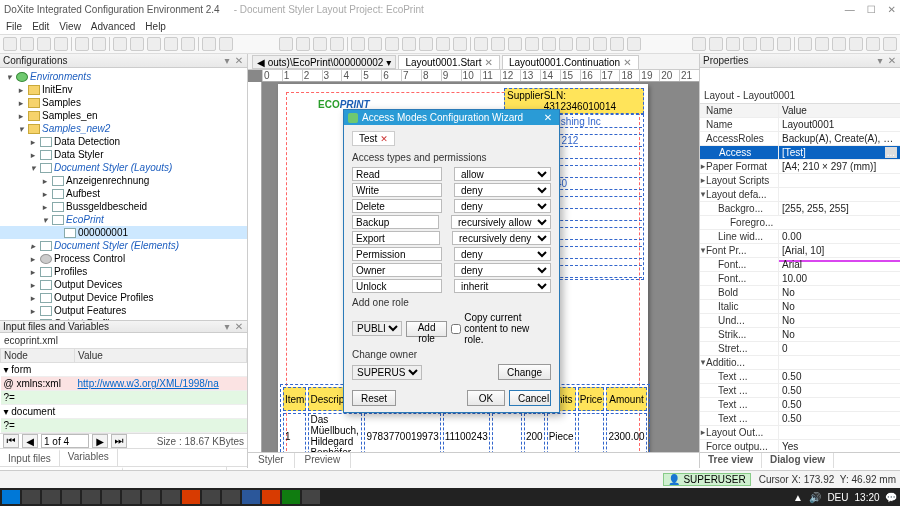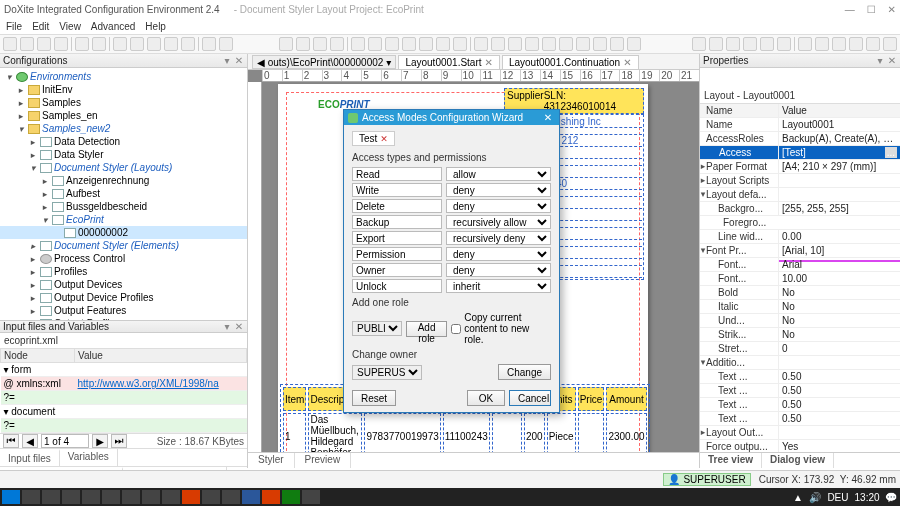--- a/index.html
+++ b/index.html
@@ -78,21 +78,21 @@
 .right .btabs .tab { padding: 1px 8px; border-right: 1px solid #ddd; color: #555; }
 .dialog { position: absolute; top: 109px; left: 343px; width: 217px; background: #f0f0f0; border: 1px solid #2a7ab8; box-shadow: 3px 3px 8px rgba(0,0,0,.3); z-index: 100; }
 .dialog .dtitle { height: 15px; background: #2a9bd6; color: #fff; display: flex; align-items: center; padding: 0 4px; font-size: 10px; }
 .dialog .dtitle .dic { width: 10px; height: 10px; background: #6fc96f; border-radius: 2px; margin-right: 4px; }
 .dialog .dtitle .x { margin-left: auto; width: 14px; text-align: center; color: #fff; }
 .dialog .body { padding: 6px 8px; }
 .dialog .tabrow { display: flex; margin-bottom: 6px; }
 .dialog .tabrow .t { padding: 1px 6px; background: #fff; border: 1px solid #ccc; display: flex; align-items: center; gap: 3px; }
 .dialog .tabrow .t .x { color: #c33; font-size: 9px; }
 .dialog .section { font-size: 10px; color: #333; margin: 4px 0; }
-.dialog .perm-row { display: flex; gap: 4px; margin-bottom: 2px; align-items: center; }
+.dialog .perm-row { display: flex; gap: 12px; margin-bottom: 2px; align-items: center; }
 .dialog .perm-row .lbl { width: 90px; height: 14px; border: 1px solid #bbb; background: #fff; padding: 0 3px; display: flex; align-items: center; }
 .dialog .perm-row select { flex: 1; height: 14px; border: 1px solid #bbb; background: #fff; font-size: 10px; padding: 0 2px; }
 .dialog .add-row { display: flex; align-items: center; gap: 4px; margin: 3px 0; }
 .dialog .add-row select { width: 50px; height: 15px; border: 1px solid #bbb; font-size: 10px; }
 .dialog button { height: 16px; border: 1px solid #999; background: linear-gradient(#fdfdfd,#e8e8e8); padding: 0 8px; font-size: 10px; }
 .dialog button.primary { border: 1px solid #2a7ab8; }
 .dialog .chk { display: flex; align-items: center; gap: 3px; }
 .dialog .chk input { width: 10px; height: 10px; }
 .dialog .footer { display: flex; gap: 4px; justify-content: flex-start; margin-top: 10px; }
 .dialog .footer .r { margin-left: auto; display: flex; gap: 4px; }
@@ -254,21 +254,21 @@
           <span>Bussgeldbescheid</span>
         </div>
         <div class="tree-row ital" style="padding-left: 40px;">
           <span class="tw">▾</span>
           <span class="ic ic-doc"></span>
           <span>EcoPrint</span>
         </div>
         <div class="tree-row sel" style="padding-left: 52px;">
           <span class="tw"></span>
           <span class="ic ic-doc"></span>
-          <span>000000002</span>
+          <span>000000001</span>
         </div>
         <div class="tree-row ital" style="padding-left: 28px;">
           <span class="tw">▸</span>
           <span class="ic ic-doc"></span>
           <span>Document Styler (Elements)</span>
         </div>
         <div class="tree-row" style="padding-left: 28px;">
           <span class="tw">▸</span>
           <span class="ic ic-gear"></span>
           <span>Process Control</span>
@@ -502,21 +502,21 @@
         </div>
         <div class="prow">
           <div class="k" style="padding-left:6px"><span class="tw">▾</span>Layout defa...</div>
           <div class="v"></div>
         </div>
         <div class="prow">
           <div class="k" style="padding-left:18px">Backgro...</div>
           <div class="v">[255, 255, 255]</div>
         </div>
         <div class="prow dark">
-          <div class="k" style="padding-left:23px">Foregro...</div>
+          <div class="k" style="padding-left:30px">Foregro...</div>
           <div class="v">[0, 0, 0]</div>
         </div>
         <div class="prow">
           <div class="k" style="padding-left:18px">Line wid...</div>
           <div class="v">0.00</div>
         </div>
         <div class="prow">
           <div class="k" style="padding-left:6px"><span class="tw">▾</span>Font Pr...</div>
           <div class="v">[Arial, 10]</div>
         </div>

